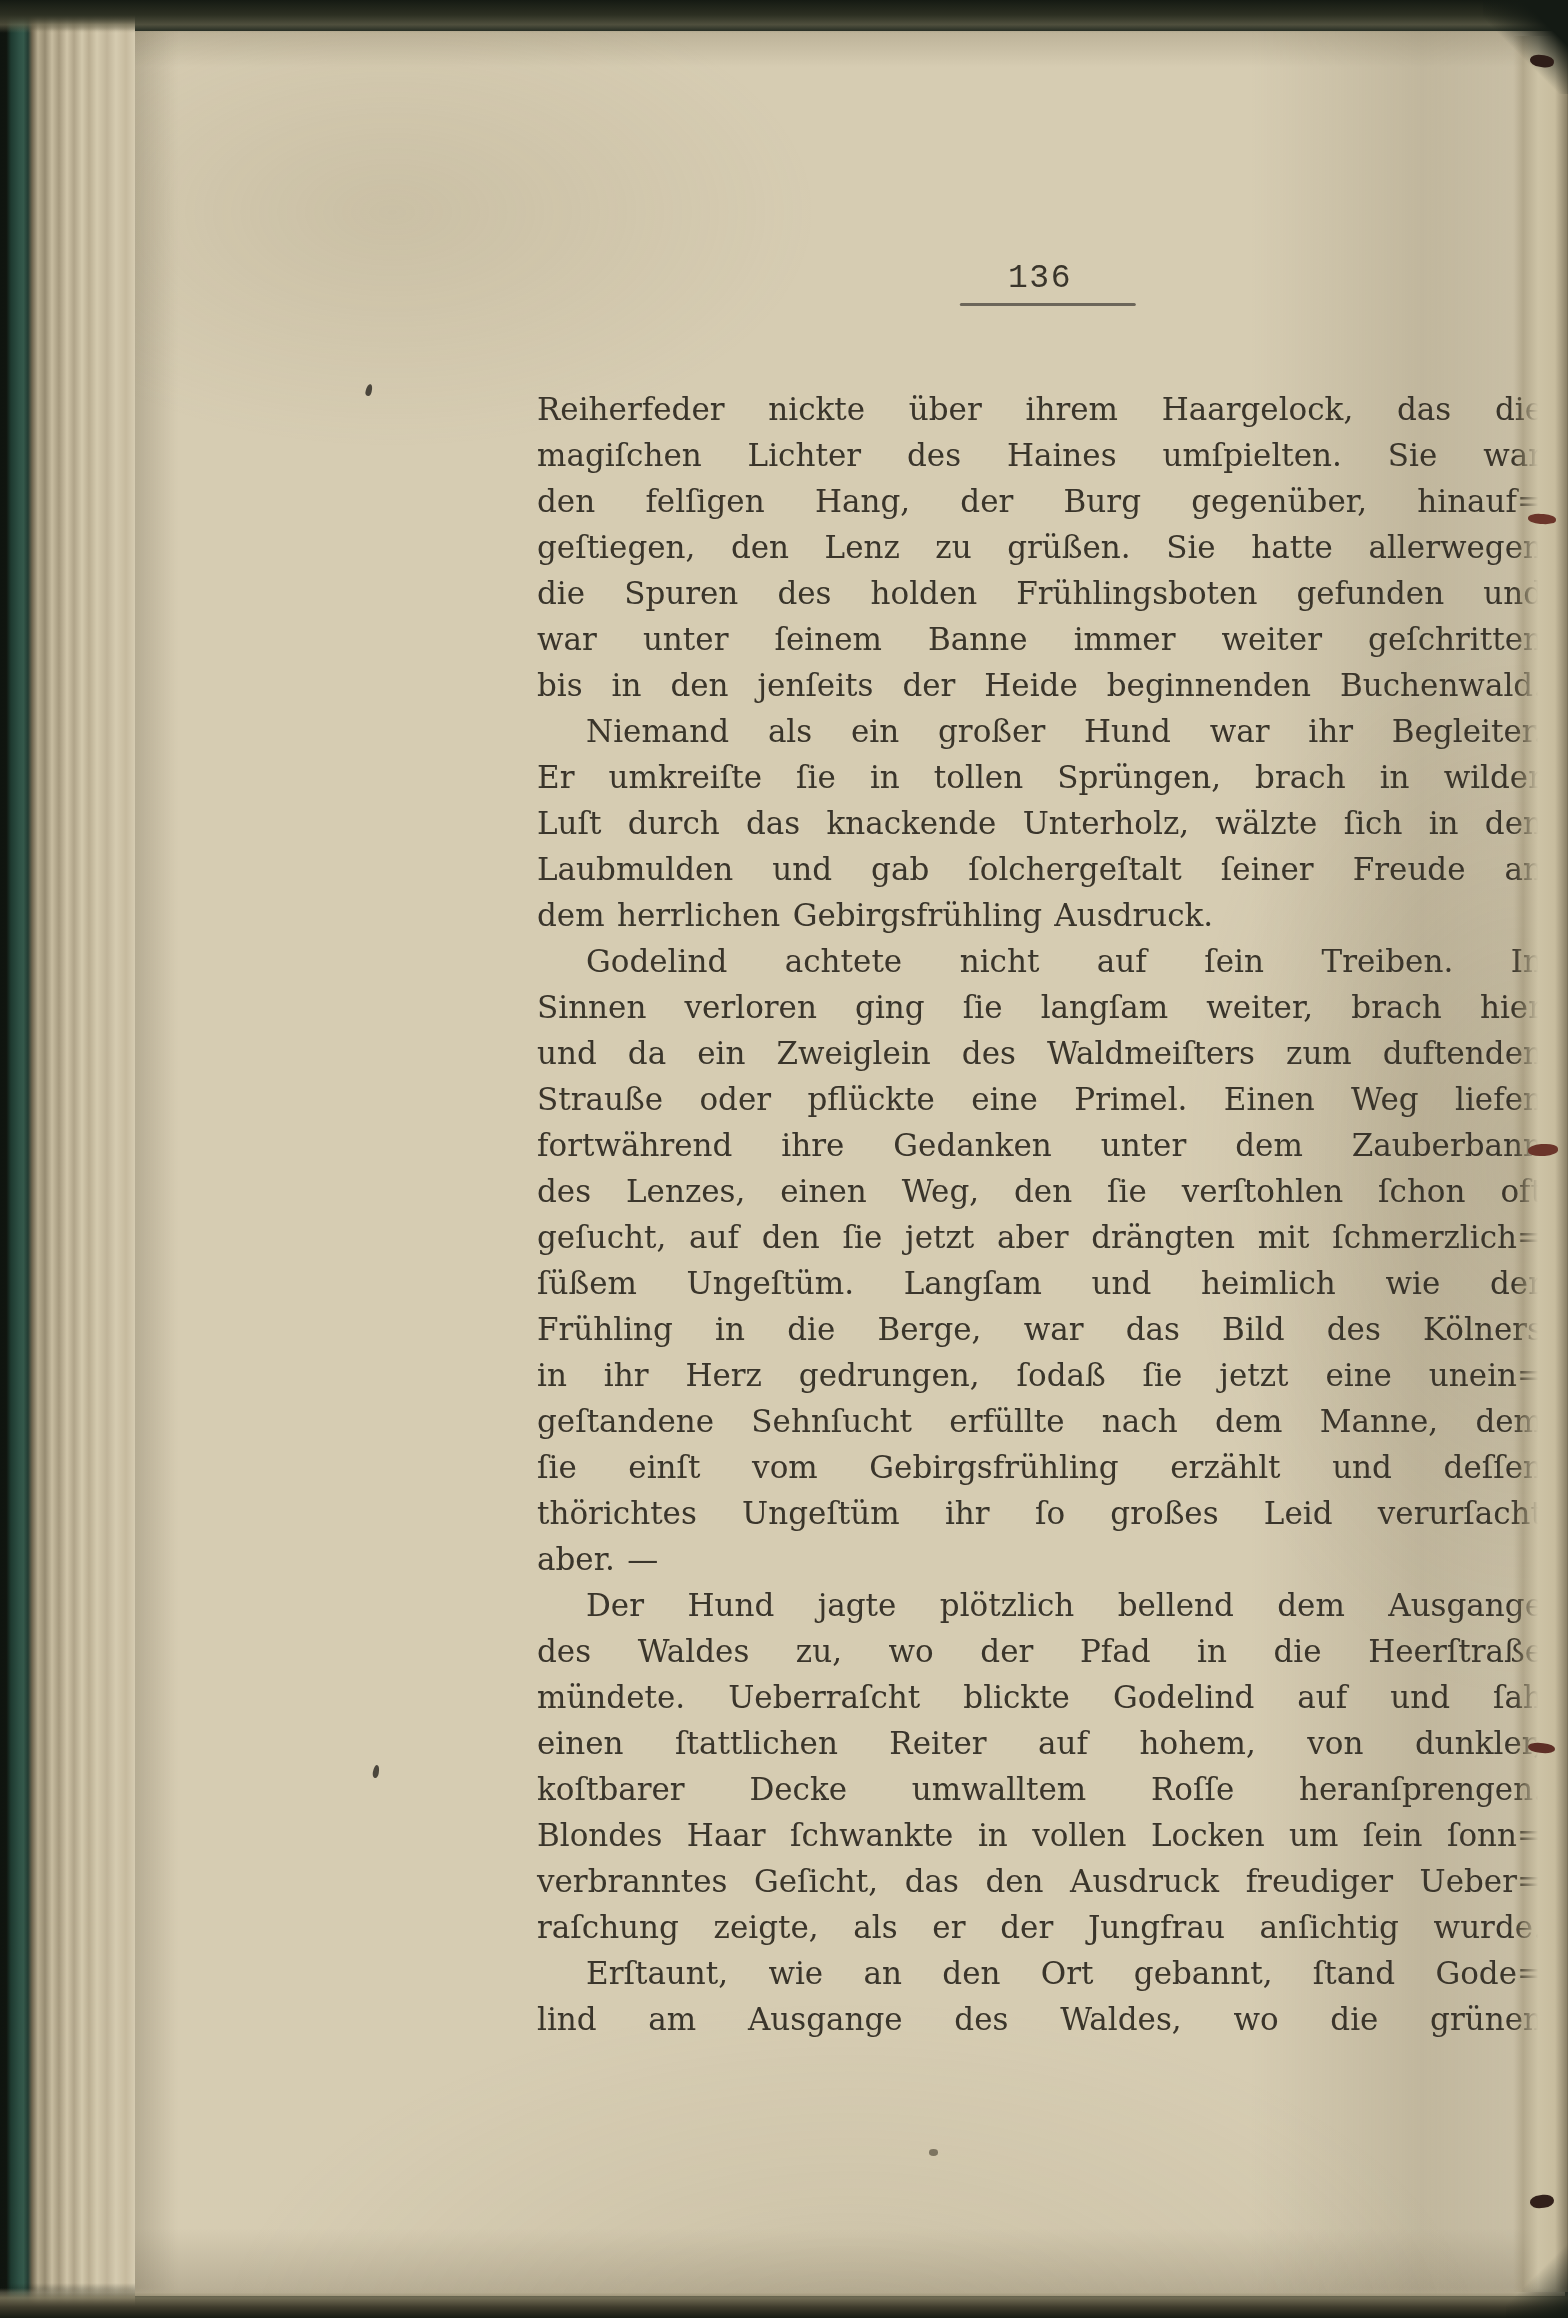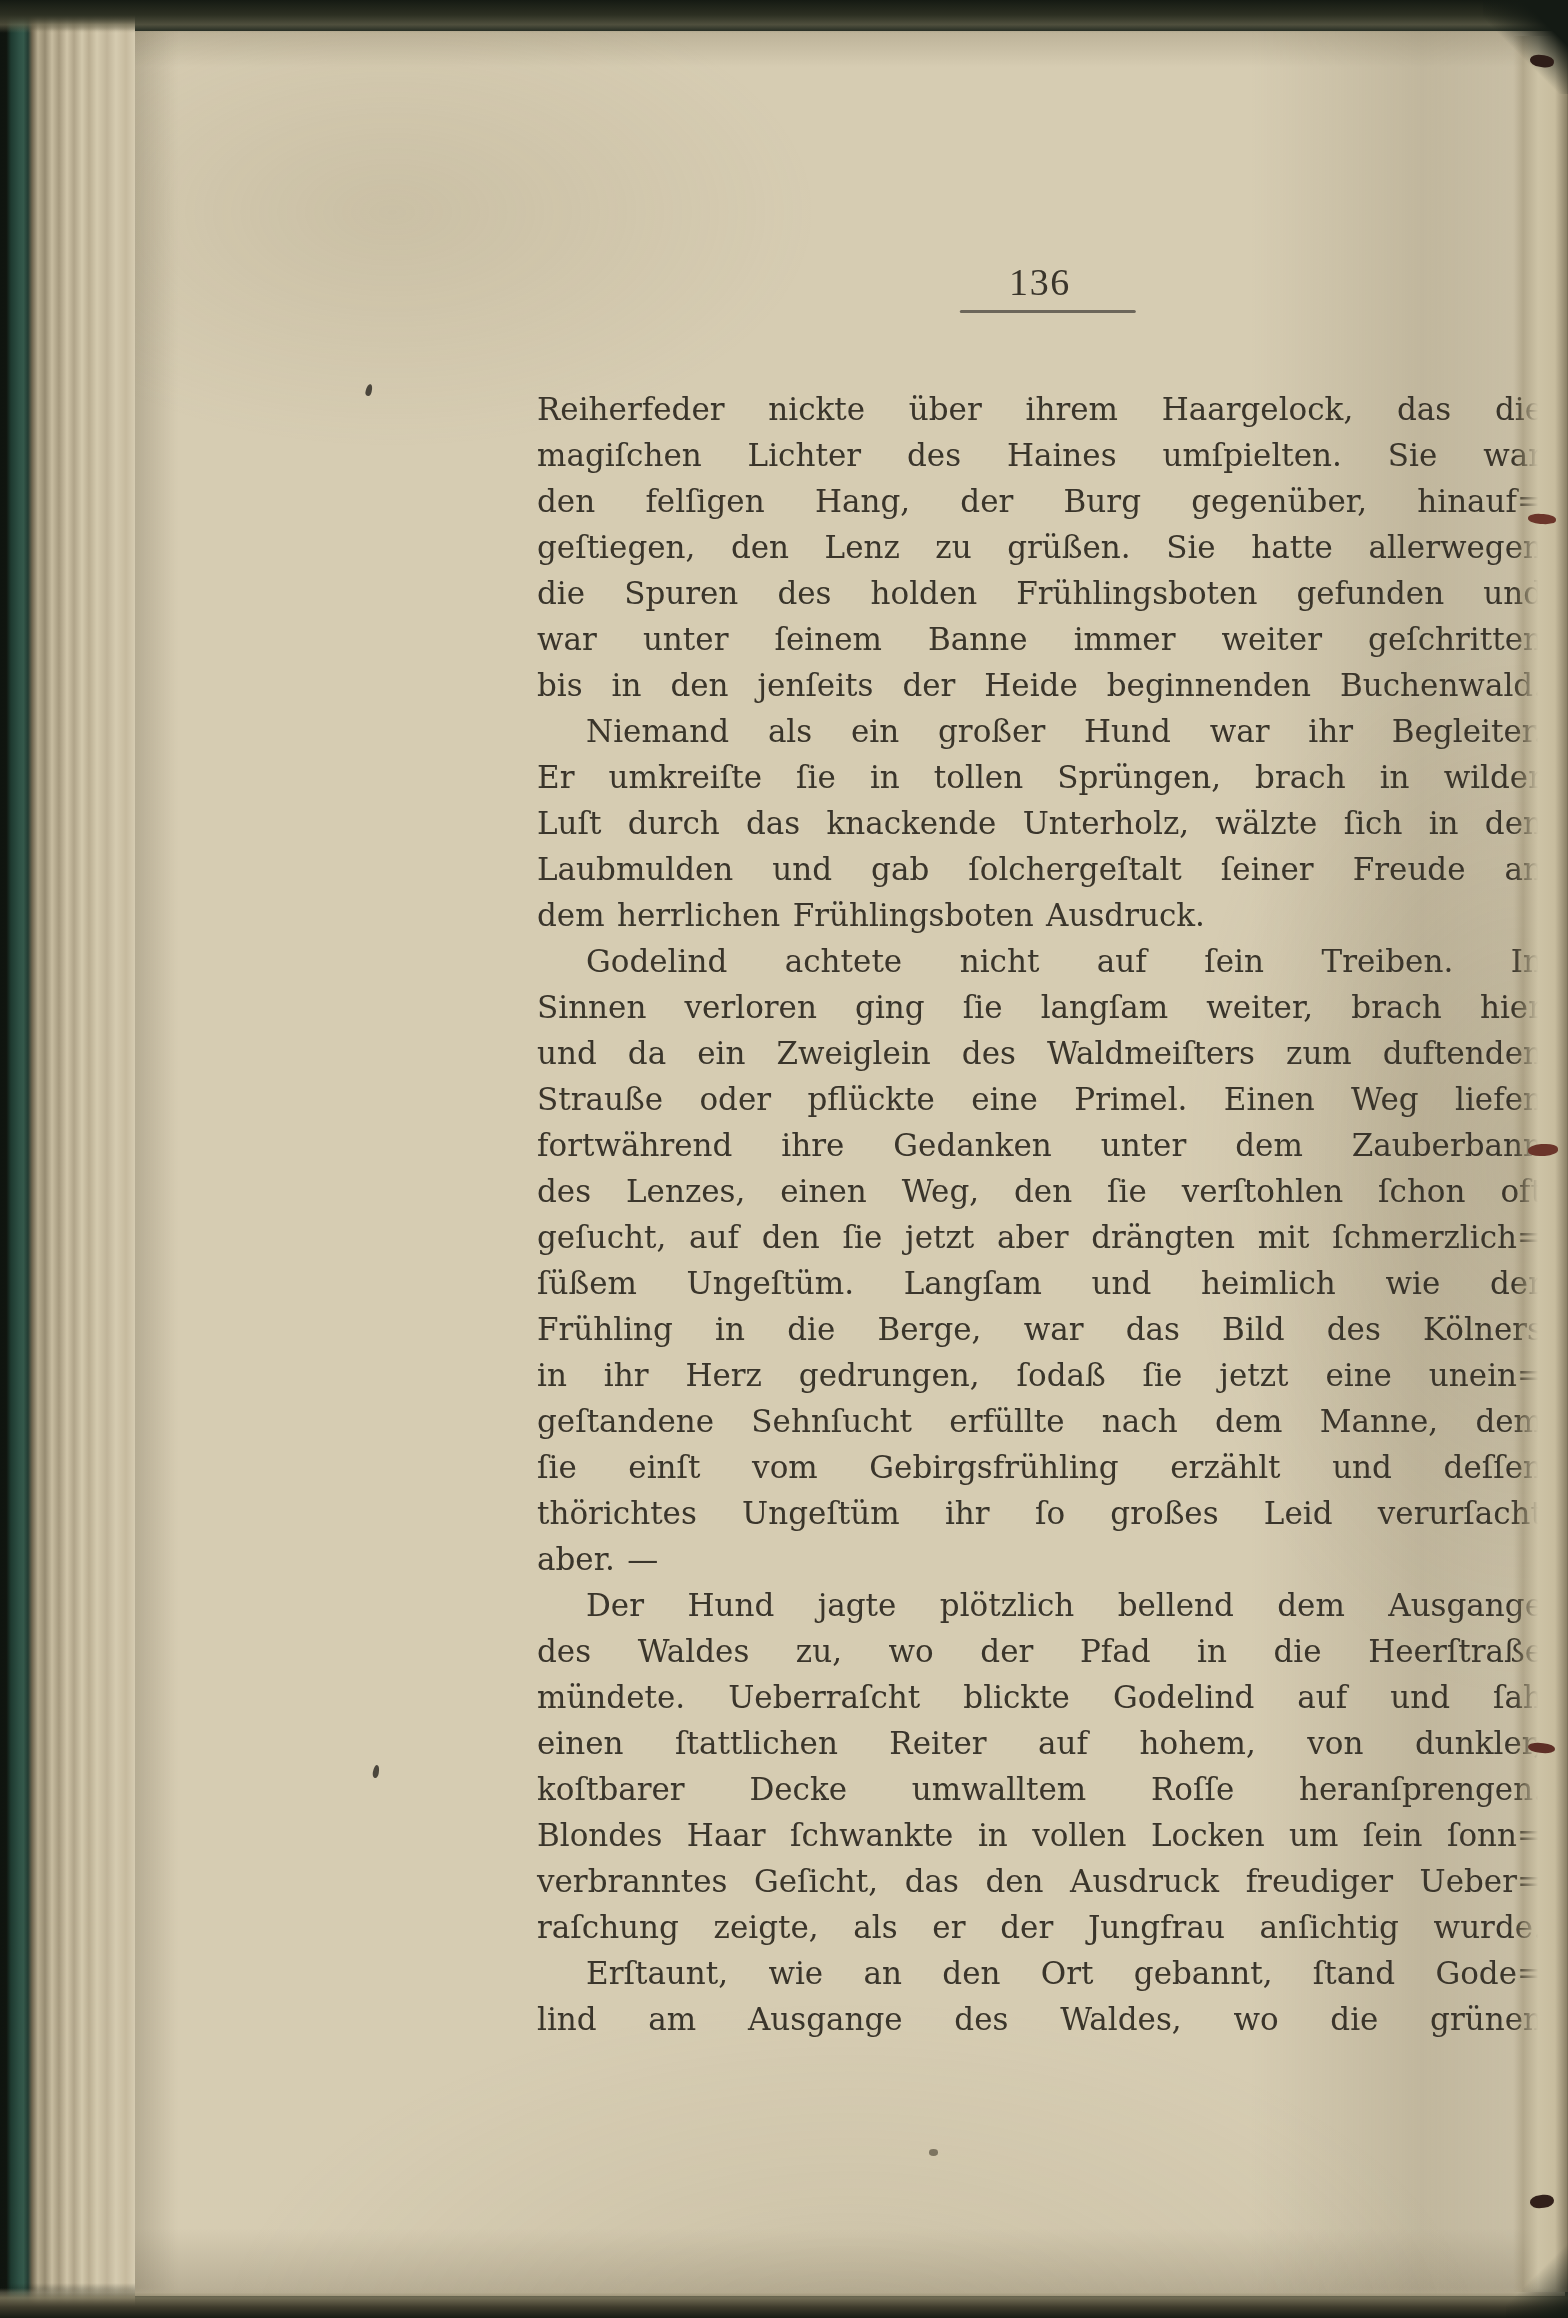--- a/index.html
+++ b/index.html
@@ -66,22 +66,22 @@
   .corner-br{
     position:absolute;bottom:0;right:0;width:63px;height:78px;
     background:linear-gradient(315deg,#141a14 0%,rgba(20,26,20,0) 55%);
   }
   
   .pagenum-wrap{
     position:absolute;left:402px;width:1006px;top:229px;
     text-align:center;color:var(--ink);
   }
   .pagenum{
-    font-family:Liberation Serif, serif;
-    font-size:38px;letter-spacing:1.6px;
+    font-family:Liberation Mono, monospace;
+    font-size:33px;letter-spacing:1.6px;
   }
   .pagenum-rule{
     width:176px;height:2.4px;margin:6.3px auto 0;background:var(--rule);
     transform:translateX(7.8px);border-radius:1.6px;opacity:.85;
   }
   .text-block{
     position:absolute;left:402px;top:355px;width:1006px;
     color:var(--ink);
     font-family:"DejaVu Serif","Liberation Serif",serif;
     font-size:31px;word-spacing:0.08em;
@@ -114,21 +114,21 @@
         <div class="line">magiſchen Lichter des Haines umſpielten. Sie war</div>
         <div class="line">den felſigen Hang, der Burg gegenüber, hinauf=</div>
         <div class="line">geſtiegen, den Lenz zu grüßen. Sie hatte allerwegen</div>
         <div class="line">die Spuren des holden Frühlingsboten gefunden und</div>
         <div class="line">war unter ſeinem Banne immer weiter geſchritten</div>
         <div class="line">bis in den jenſeits der Heide beginnenden Buchenwald.</div>
         <div class="line ind">Niemand als ein großer Hund war ihr Begleiter.</div>
         <div class="line">Er umkreiſte ſie in tollen Sprüngen, brach in wilder</div>
         <div class="line">Luſt durch das knackende Unterholz, wälzte ſich in den</div>
         <div class="line">Laubmulden und gab ſolchergeſtalt ſeiner Freude an</div>
-        <div class="line noj">dem herrlichen Frühlingsboten Ausdruck.</div>
+        <div class="line noj">dem herrlichen Gebirgsfrühling Ausdruck.</div>
         <div class="line ind">Godelind achtete nicht auf ſein Treiben. In</div>
         <div class="line">Sinnen verloren ging ſie langſam weiter, brach hier</div>
         <div class="line">und da ein Zweiglein des Waldmeiſters zum duftenden</div>
         <div class="line">Strauße oder pflückte eine Primel. Einen Weg liefen</div>
         <div class="line">fortwährend ihre Gedanken unter dem Zauberbann</div>
         <div class="line">des Lenzes, einen Weg, den ſie verſtohlen ſchon oft</div>
         <div class="line">geſucht, auf den ſie jetzt aber drängten mit ſchmerzlich=</div>
         <div class="line">ſüßem Ungeſtüm. Langſam und heimlich wie der</div>
         <div class="line">Frühling in die Berge, war das Bild des Kölners</div>
         <div class="line">in ihr Herz gedrungen, ſodaß ſie jetzt eine unein=</div>

